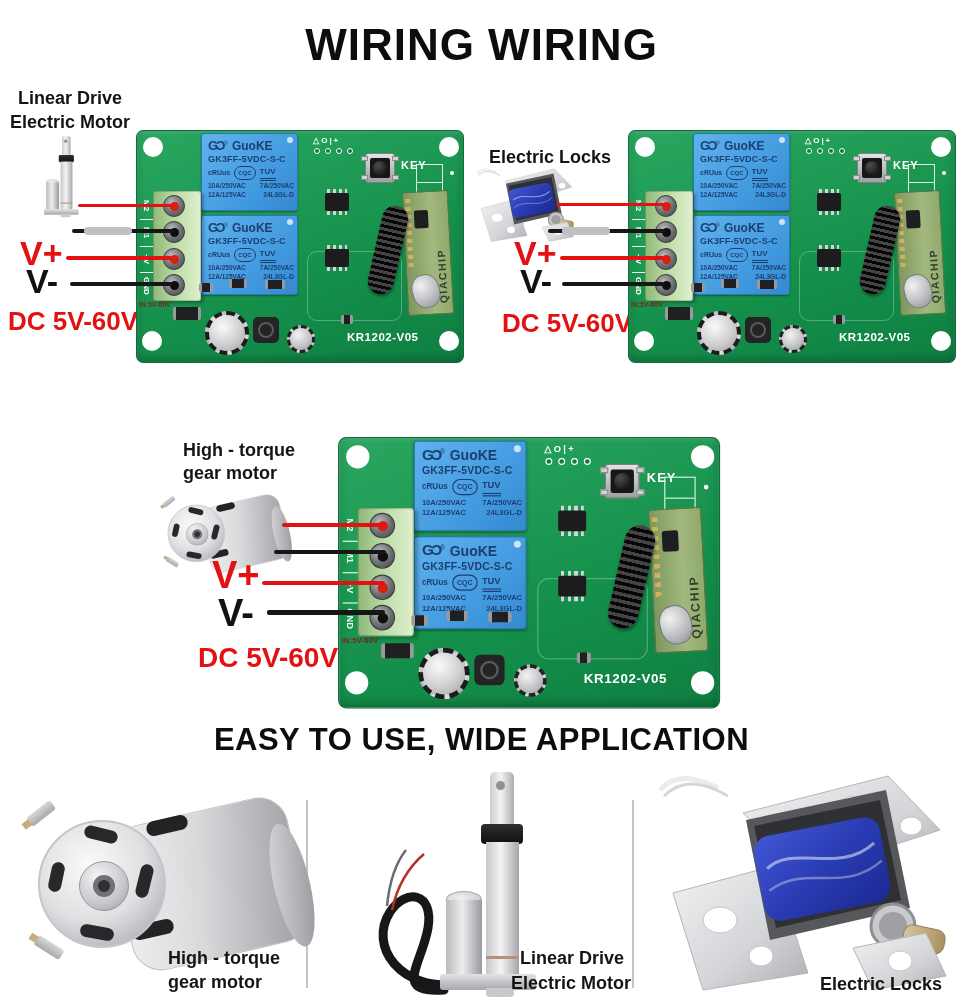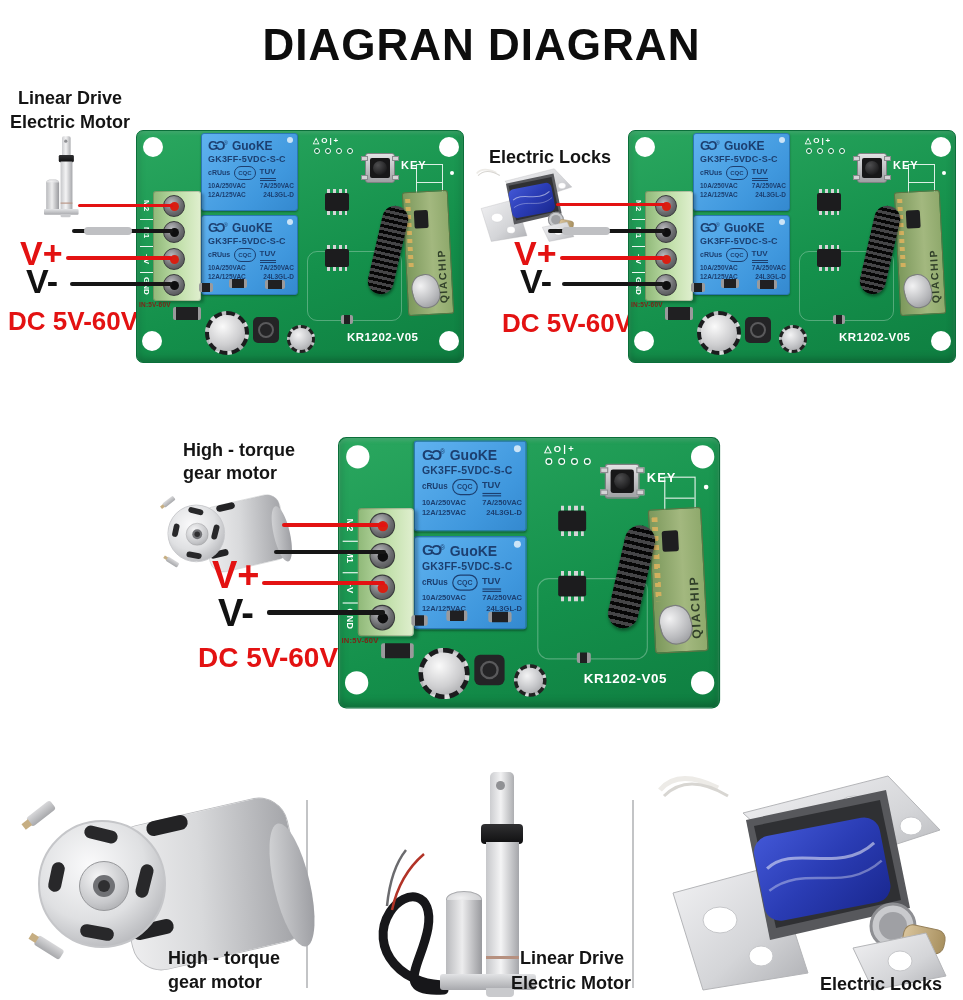--- a/index.html
+++ b/index.html
@@ -183,21 +183,21 @@
   
   .u1 .vplus{left:20px;top:238px;} .u1 .vminus{left:26px;top:266px;} .u1 .supply{left:8px;top:308px;}
   .u2 .vplus{left:514px;top:238px;} .u2 .vminus{left:520px;top:266px;} .u2 .supply{left:502px;top:310px;}
   .u3 .vplus{left:212px;top:560px;} .u3 .vminus{left:218px;top:598px;} .u3 .supply{left:198px;top:645px;}
 </style>
 </head>
 <body>
 
 <div class="page">
 
-  <div class="main-title">DIAGRAN DIAGRAN</div>
+  <div class="main-title">WIRING WIRING</div>
 
   <div class="u1">
     <div class="dev-label" style="left:0;top:87px;width:140px;text-align:center;">Linear Drive</div>
     <div class="dev-label" style="left:0;top:111px;width:140px;text-align:center;">Electric Motor</div>
 
     <div class="act mini abs" style="left:8px;top:132px;transform:scale(.36);">
       <div class="act-rod"></div>
       <div class="act-hole"></div>
       <div class="act-collar"></div>
       <div class="act-body"></div>
@@ -586,20 +586,21 @@
     <div class="scap"></div>
     <div class="ind"></div>
     <div class="smd" style="left:36px;top:176px;width:28px;height:13px;"></div>
     <div class="smd" style="left:92px;top:148px;width:18px;height:9px;"></div>
     <div class="smd" style="left:128px;top:149px;width:20px;height:9px;"></div>
     <div class="smd" style="left:204px;top:184px;width:12px;height:9px;"></div>
     <div class="smd" style="left:62px;top:152px;width:14px;height:9px;"></div>
     <div class="modellabel">KR1202-V05</div>
   </div>
 
+  <div class="section-title">EASY TO USE, WIDE APPLICATION</div>
 
   <div class="divider" style="left:306px;top:800px;height:188px;"></div>
   <div class="divider" style="left:632px;top:800px;height:188px;"></div>
 
   <div class="motor abs" style="left:28px;top:792px;">
     <div class="pm-body"></div>
     <div class="pm-cap"></div>
     <div class="pm-vent pm-v1"></div>
     <div class="pm-vent pm-v2"></div>
     <div class="pm-tab pm-t1"></div>

